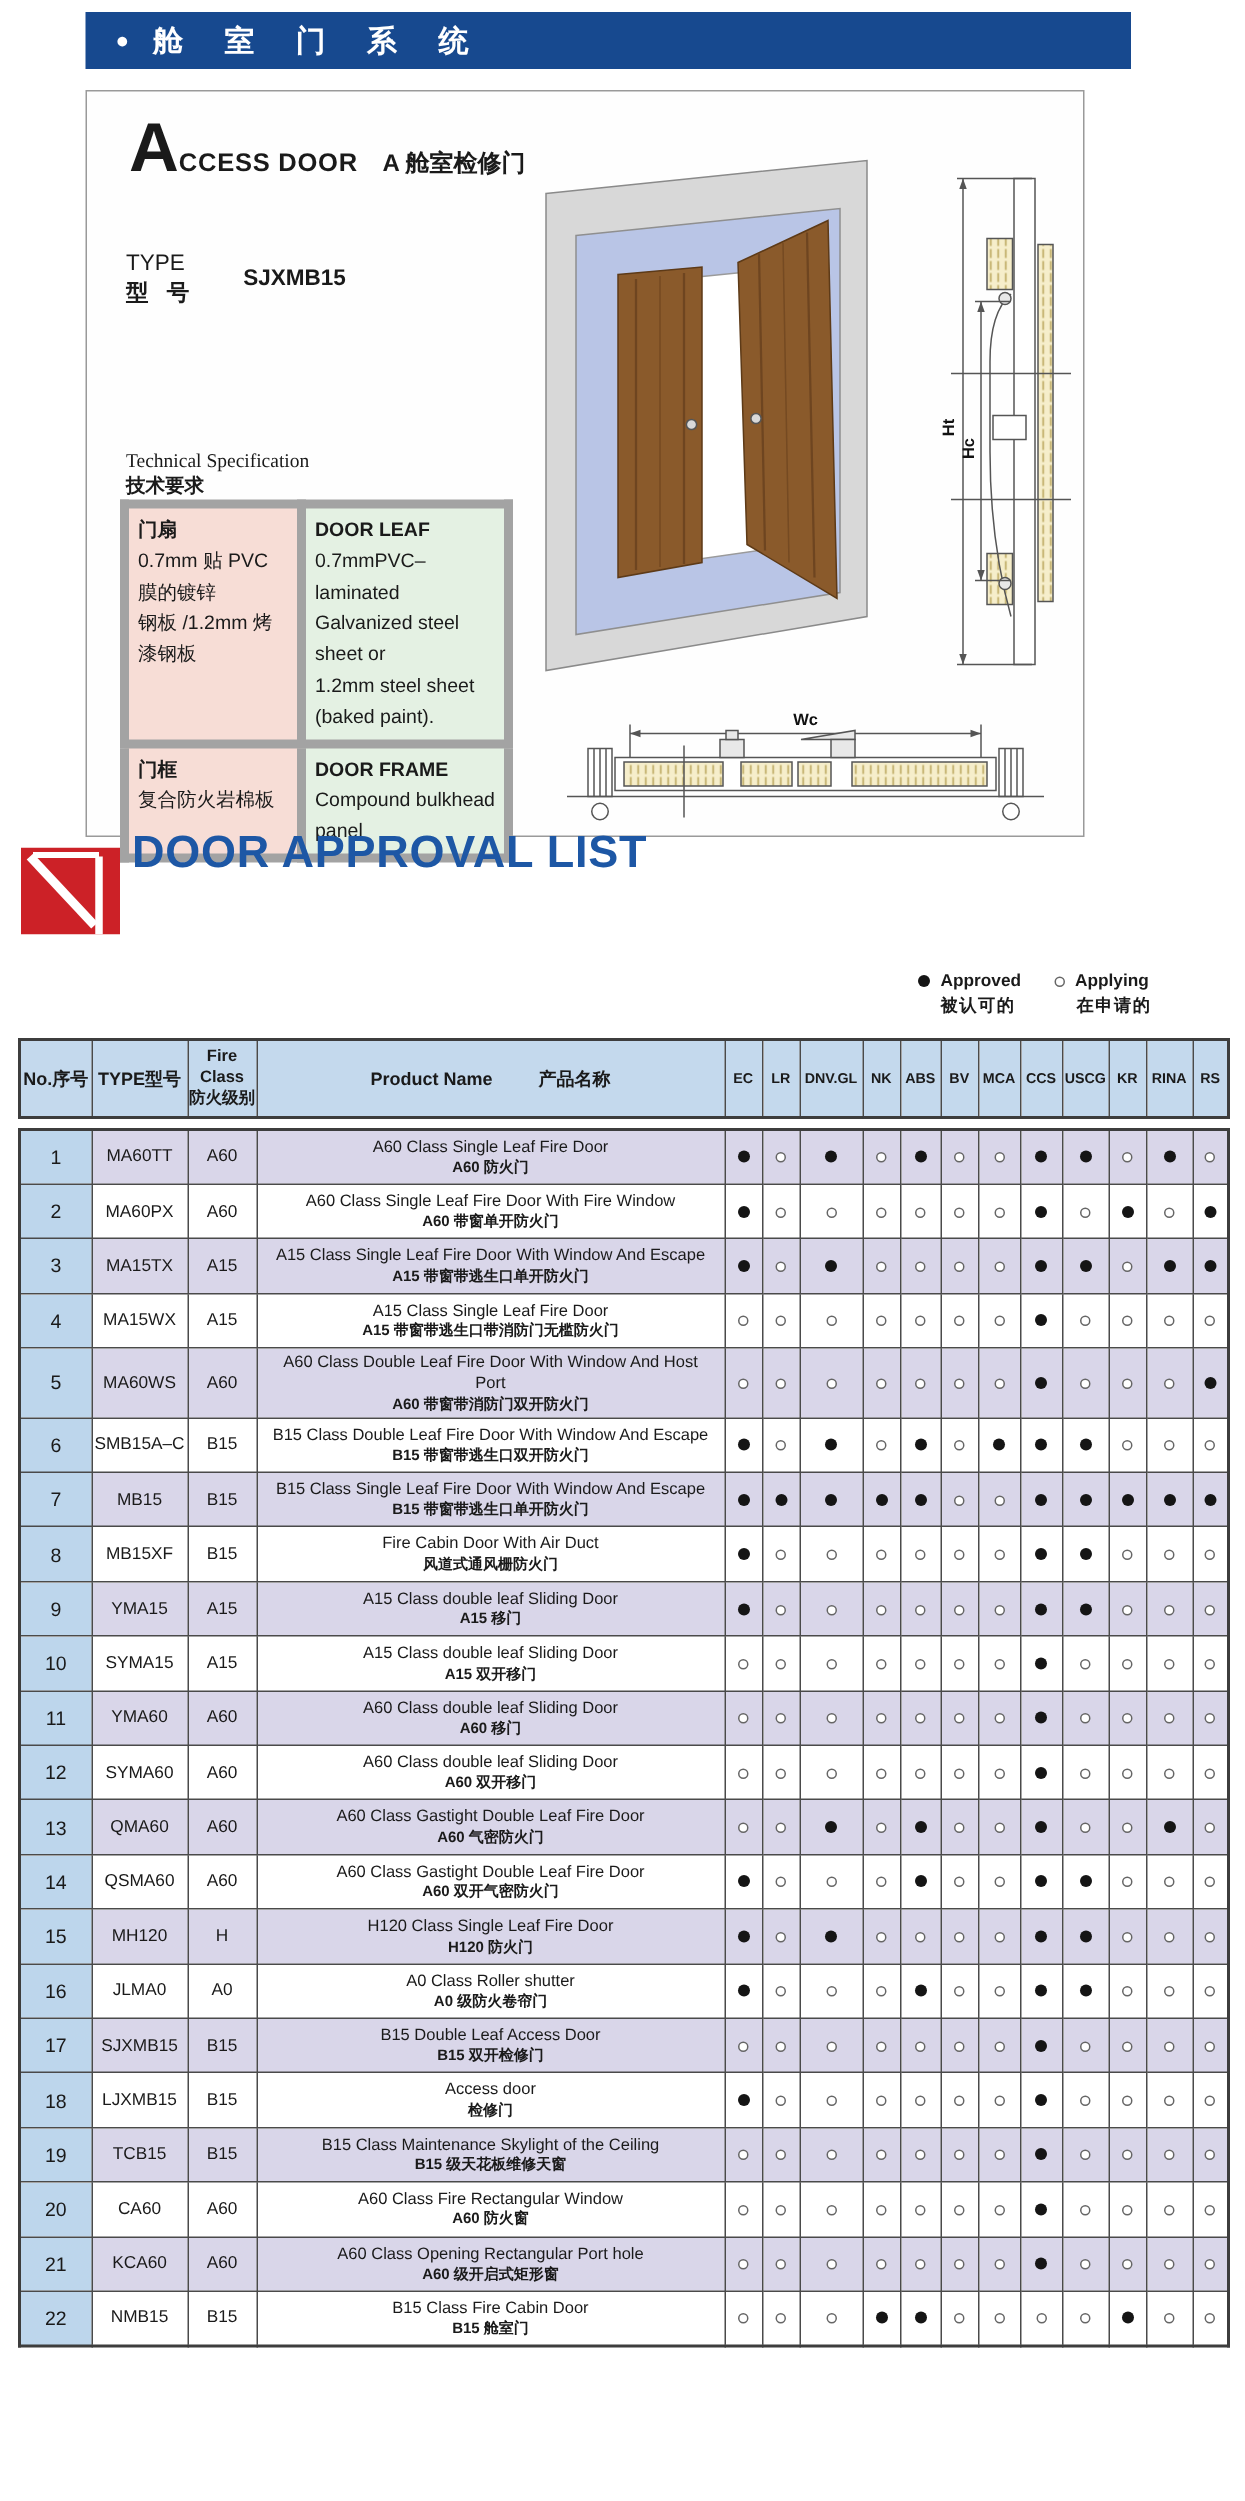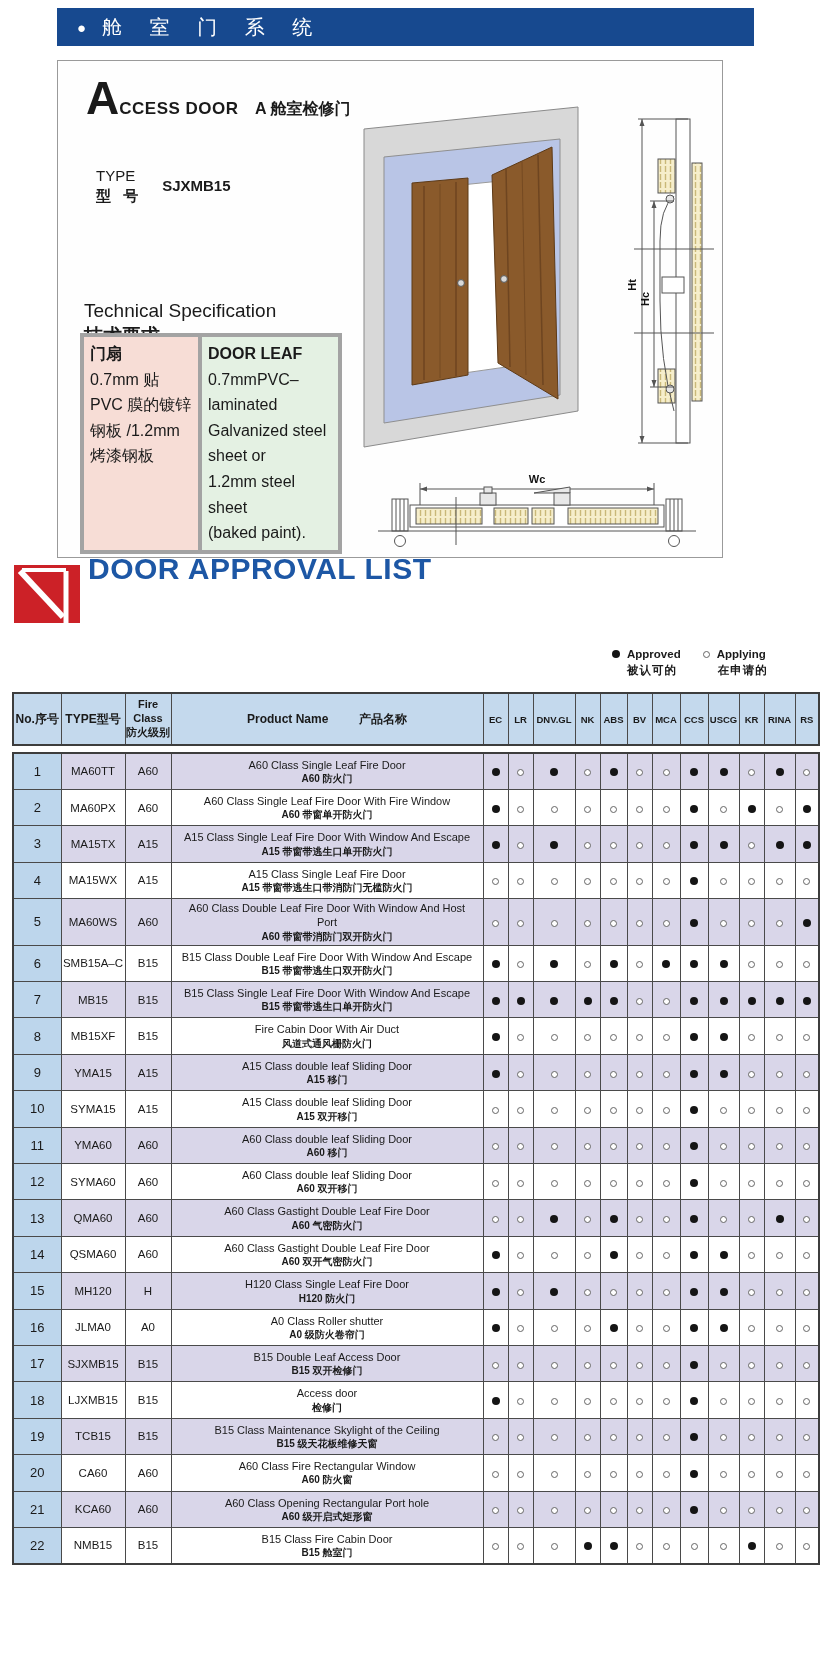--- a/index.html
+++ b/index.html
@@ -10,44 +10,44 @@
   }
 
   
   .banner {
     position:absolute; left:57px; top:8px; width:697px; height:38px;
     background:#17498f; color:#fff; display:flex; align-items:center;
     padding-left:20px;
   }
   .banner .bullet { font-size:15px; margin-right:16px; }
   .banner .t-en { font-weight:bold; font-size:21px; letter-spacing:3px; margin-right:34px; }
-  .banner .t-zh { font-weight:normal; font-size:20px; letter-spacing:11px;text-align:right; }
+  .banner .t-zh { font-weight:bold; font-size:20px; letter-spacing:11px;text-align:right; }
 
   
   .panel {
     position:absolute; left:57px; top:60px; width:666px; height:498px;
     border:1px solid #9a9a9a; background:#fefefe;
   }
   .access-title { position:absolute; left:28px; top:14px; }
   .access-title .big-a { font-size:46px; font-weight:bold; line-height:1; }
   .access-title .rest { font-size:17px; font-weight:bold; letter-spacing:.5px; }
   .access-title .zh { font-size:16px; font-weight:bold; margin-left:12px; }
 
-  .type-block { position:absolute; left:38px; top:105px; display:flex; align-items:center; gap:20px;justify-content:flex-end; }
+  .type-block { position:absolute; left:26px; top:105px; display:flex; align-items:center; gap:32px;justify-content:flex-end; }
   .type-block .lbl { font-size:15px; line-height:1.3; }
   .type-block .lbl .zh { font-weight:bold; letter-spacing:4px; }
   .type-block .val { font-size:15px; font-weight:bold; }
 
-  .spec-title { position:absolute; left:26px; top:238px; font-size:19px; line-height:1.3; }
+  .spec-title { position:absolute; left:26px; top:238px; font-size:13px; line-height:1.3;font-family:Liberation Serif, serif; }
   .spec-title .zh { font-weight:bold; }
 
   table.spec { position:absolute; left:22px; top:272px; border-collapse:collapse; width:262px; }
   table.spec td {
-    border:4px solid #a3a3a3; vertical-align:top; padding:4px 6px;
-    font-size:16px; line-height:1.6;
+    border:6px solid #a3a3a3; vertical-align:top; padding:4px 6px;
+    font-size:13px; line-height:1.6;
   }
   td.spec-zh { background:#f7ddd6; width:118px; }
   td.spec-en { background:#e4f1e3; }
   .spec .cell-title { font-weight:bold; }
   .spec .cell-body { white-space:pre-line; }
 
   .diagram { position:absolute; left:300px; top:40px; }
 
   
   .appr-icon { position:absolute; left:14px; top:565px; }
@@ -118,20 +118,30 @@
           <div class="cell-title">门扇</div>
           <div class="cell-body">0.7mm 贴 PVC 膜的镀锌
 钢板 /1.2mm 烤漆钢板</div>
         </td>
         <td class="spec-en">
           <div class="cell-title">DOOR LEAF</div>
           <div class="cell-body">0.7mmPVC–laminated
 Galvanized steel sheet or
 1.2mm steel sheet
 (baked paint).</div>
+        </td>
+      </tr>
+      <tr>
+        <td class="spec-zh">
+          <div class="cell-title">门框</div>
+          <div class="cell-body">复合防火岩棉板</div>
+        </td>
+        <td class="spec-en">
+          <div class="cell-title">DOOR FRAME</div>
+          <div class="cell-body">Compound bulkhead panel</div>
         </td>
       </tr>
     </tbody>
   </table>
 
   <svg class="diagram" width="358" height="452" viewBox="0 0 358 452">
     <defs>
       <pattern id="insul" width="5" height="8" patternUnits="userSpaceOnUse">
         <rect width="5" height="8" fill="#f6eecb"></rect>
         <line x1="2.5" y1="1" x2="2.5" y2="7" stroke="#c9b878" stroke-width="1.4"></line>

